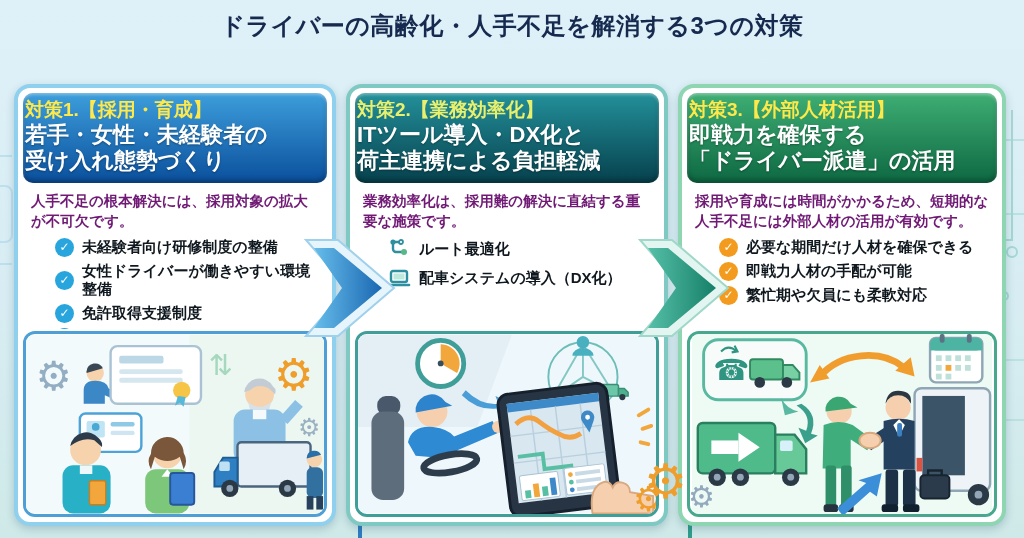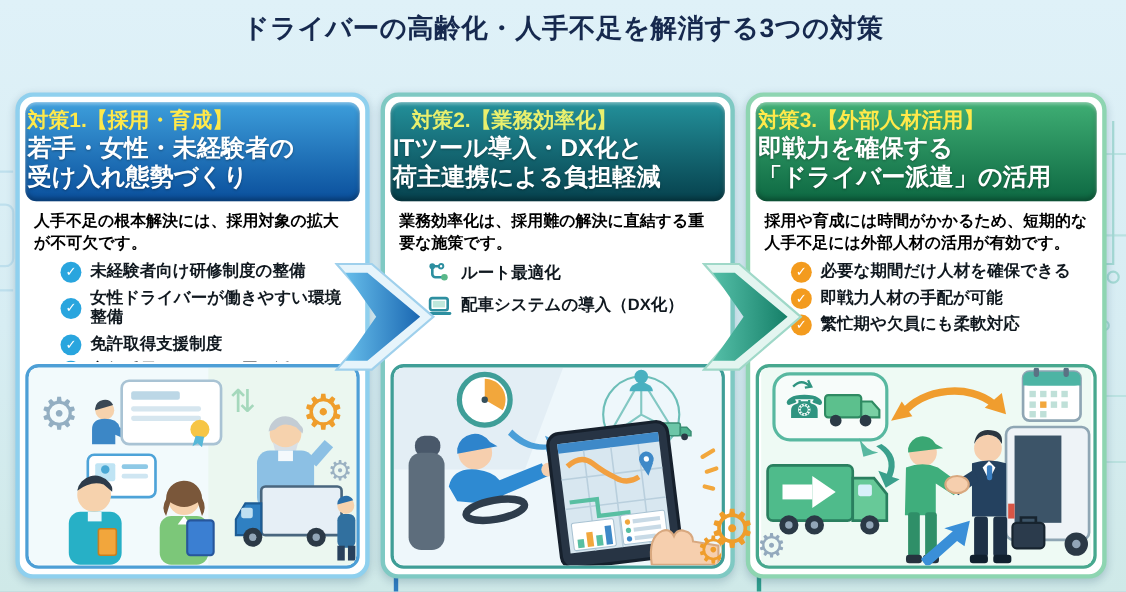--- a/index.html
+++ b/index.html
@@ -17,26 +17,26 @@
   .card1{ left:14px;  width:322px; border:4px solid #8fd0ee; }
   .card2{ left:346px; width:322px; border:4px solid #7fc9c3; }
   .card3{ left:678px; width:328px; border:4px solid #8ed5b1; }
 
   .card-header{ border-radius:10px; text-align:left; padding:5px 2px 8px;
     box-shadow:inset 0 2px 3px rgba(255,255,255,.35), inset 0 -3px 5px rgba(0,0,0,.28); }
   .card1 .card-header{ background:linear-gradient(180deg,#3d9edb 0%,#0a4f9c 100%); }
   .card2 .card-header{ background:linear-gradient(180deg,#23909a 0%,#06414d 100%); }
   .card3 .card-header{ background:linear-gradient(180deg,#3fae74 0%,#0d6842 100%); }
   .badge{ font-size:19px; font-weight:800; color:#ffe94a; line-height:1.25; }
-  .card2 .badge{ color:#e9f06d;margin-left:17px; }
+  .card2 .badge{ color:#e9f06d; }
   .head-line{ font-size:22px; font-weight:800; color:#ffffff; line-height:1.2;
     text-shadow:0 1px 2px rgba(0,0,0,.35); }
 
   .card-body{ flex:1; padding:8px 8px 2px; overflow:hidden; }
-  .intro{ font-size:14.5px; font-weight:700; color:#000000; line-height:1.38; }
+  .intro{ font-size:14.5px; font-weight:700; color:#701a75; line-height:1.38; }
   .bullets{ list-style:none; margin-top:7px; }
   .bullet{ display:flex; align-items:center; gap:8px; margin:5px 0; font-size:15px;
     font-weight:800; color:#10181f; line-height:1.25;padding-left:24px; }
   .check{ flex:0 0 19px; width:19px; height:19px; border-radius:50%; color:#fff;
     display:flex; align-items:center; justify-content:center; font-size:12px; font-weight:900; }
   .check::before{ content:"✓"; }
   .check-blue{ background:#29a5de; }
   .check-orange{ background:#f39b1e; }
   .bullet-ic{ flex:0 0 24px; width:24px; height:24px; }
 

